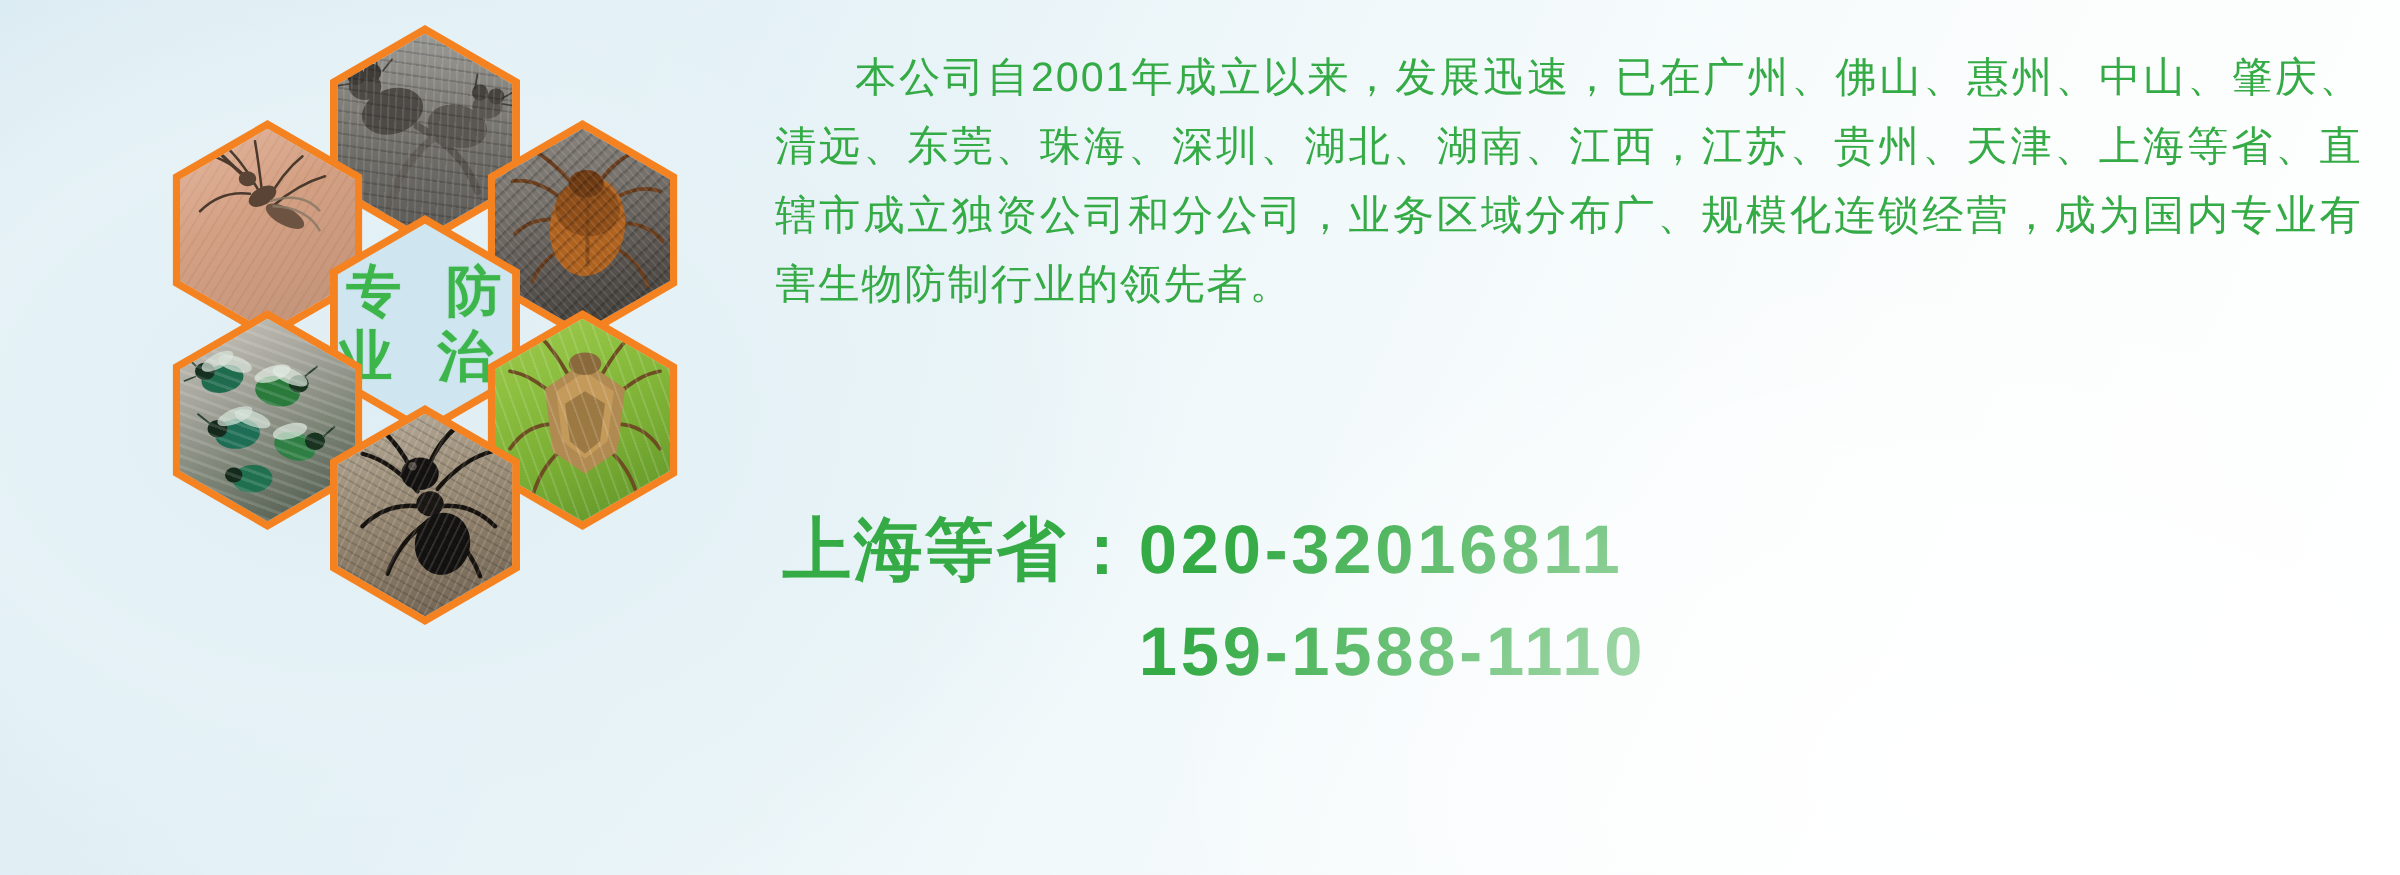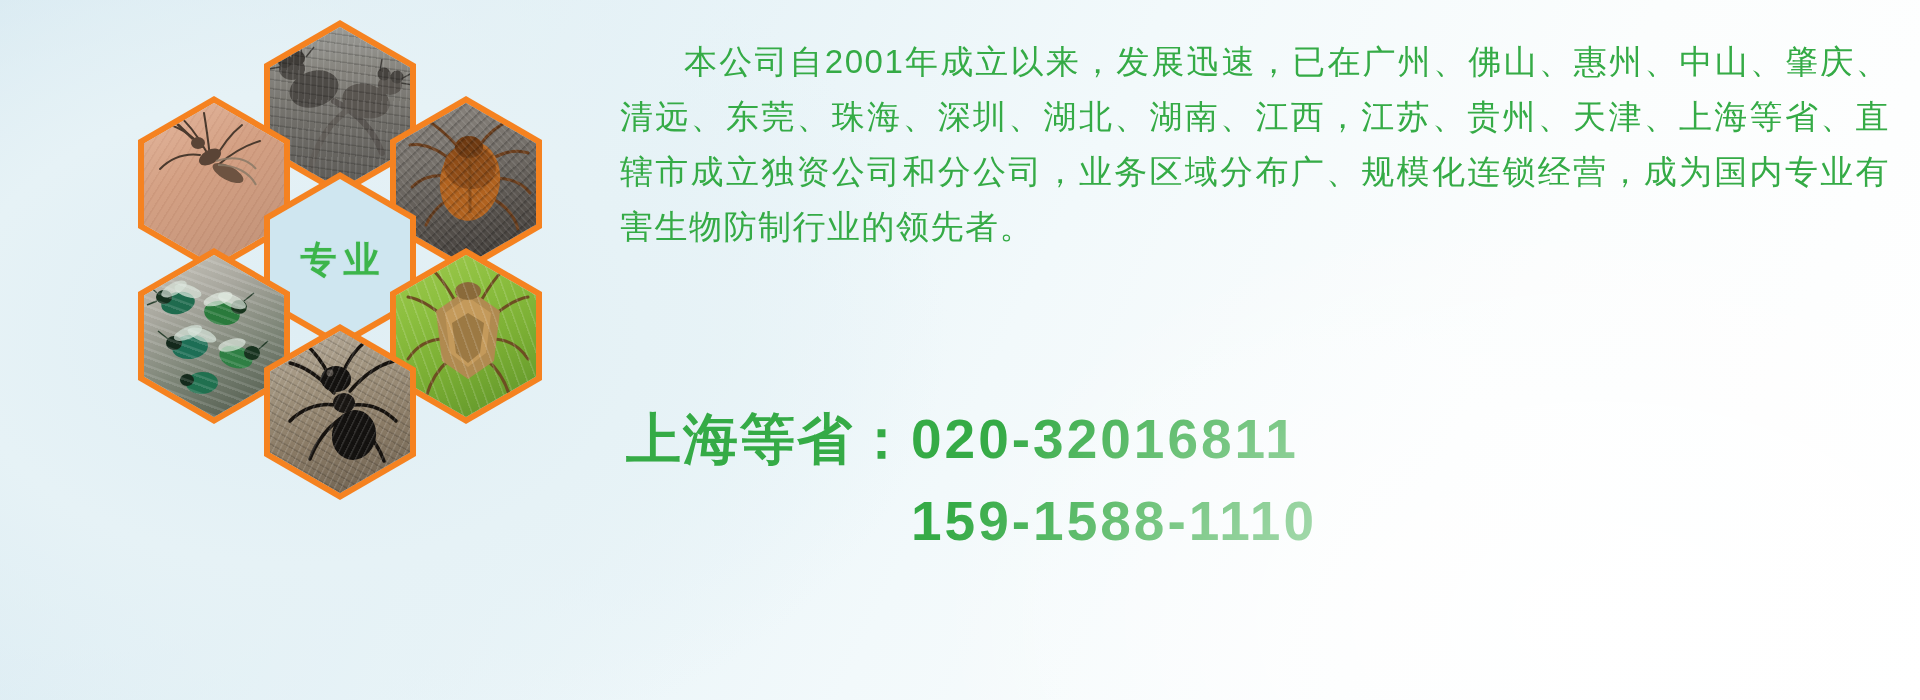--- a/index.html
+++ b/index.html
@@ -78,21 +78,21 @@
   .center-text {
     position: absolute;
     inset: 0;
     display: flex;
     flex-direction: row;
     align-items: center;
     justify-content: center;
     gap: 20px;
     color: #3cb54a;
     font-weight: bold;
-    font-size: 36px;
+    font-size: 44px;
     letter-spacing: 7px;
     text-indent: 7px;
     line-height: 1.18;
     text-shadow: 0 0 1px rgba(60,181,74,0.5);
   }
 
   
   .art-mosq {
     background:
       radial-gradient(ellipse 120px 60px at 22% 12%, #7fa83a 0%, #5f8a2a 40%, rgba(95,138,42,0) 75%),
@@ -287,20 +287,21 @@
             <path d="M74 48 L74 110" stroke="#7a4415" stroke-width="3" opacity="0.7"></path>
           </svg>
         </div>
       </div>
     </div>
 
     <div class="hex h-center">
       <div class="inner">
         <div class="center-text">
           <span>专业</span>
+          <span>防治</span>
         </div>
       </div>
     </div>
 
     <div class="hex h-flies">
       <div class="inner">
         <div class="art art-flies">
           <div class="grit"></div>
           <svg viewBox="0 0 140 162" width="140" height="162">
             <g>

